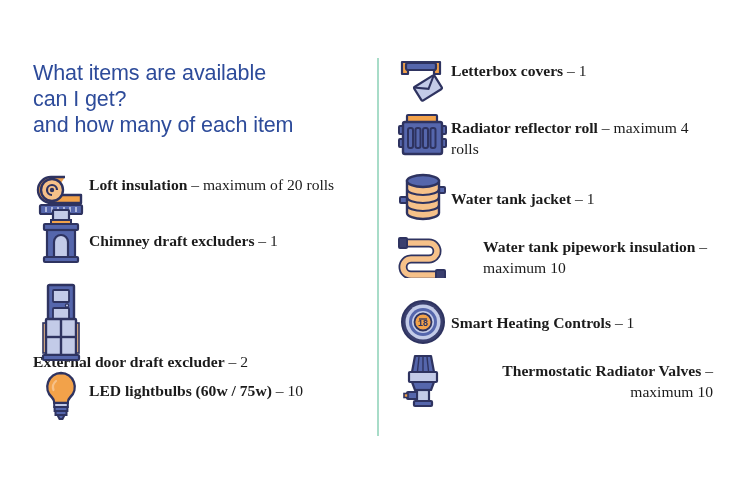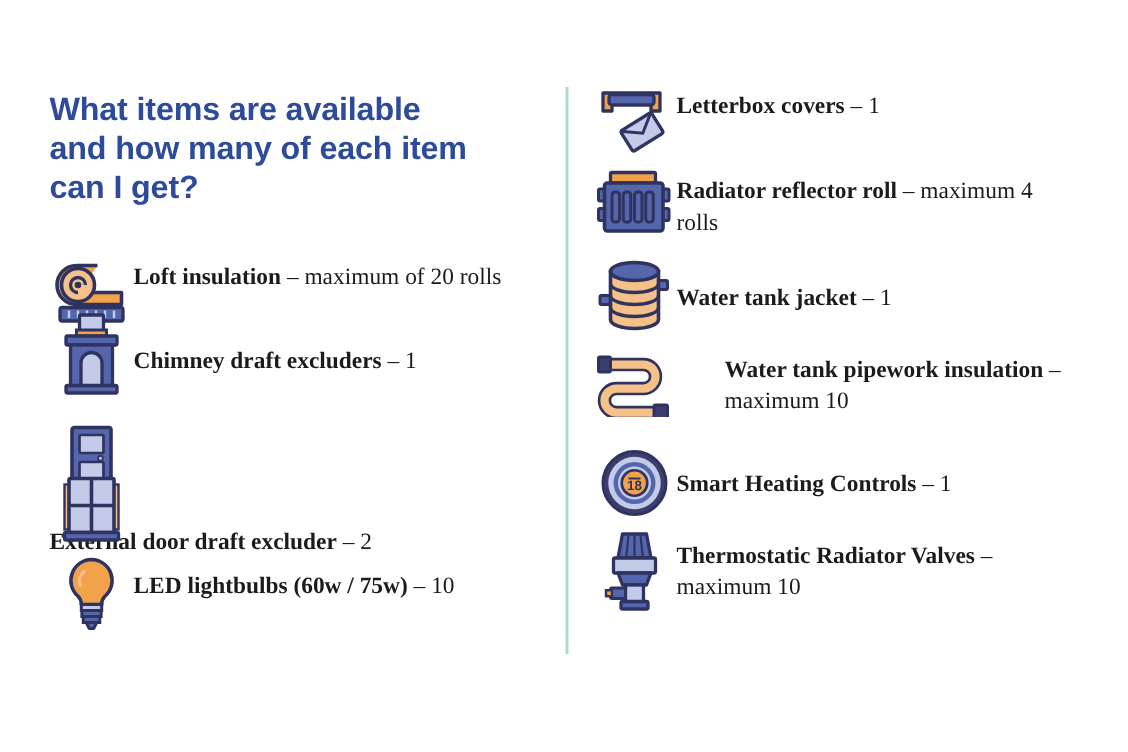--- a/index.html
+++ b/index.html
@@ -27,21 +27,21 @@
     height: 378px;
     background: #a8dcc8;
   }
 
   .heading {
     position: absolute;
     left: 33px;
     top: 60px;
     width: 330px;
     font-family: "Liberation Sans", "DejaVu Sans", sans-serif;
-    font-weight: bold;
+    font-weight: normal;
     font-size: 21.5px;
     line-height: 26px;
     color: #2d4b9a;
     letter-spacing: -0.1px;
   }
 
   .item {
     position: absolute;
     display: flex;
     align-items: flex-start;
@@ -90,33 +90,33 @@
   #li1 .item-text { padding-top: 22px; }
   #li2 .item-text { padding-top: 14px; }
   #li3 .item-text { padding-top: 16px; }
   #li4 .item-text { padding-top: 12px; }
 
   #ri0 .item-text { padding-top: 8px; }
   #ri1 .item-text { padding-top: 9px; }
   #ri2 .item-text { padding-top: 18px; }
   #ri3 .item-text { padding-top: 8px; margin-left: 32px; }
   #ri4 .item-text { padding-top: 18px; }
-  #ri5 .item-text { padding-top: 8px; }
+  #ri5 .item-text { padding-top: 8px; text-align: right; }
 
   .txt-wide { width: 262px; }
 </style>
 </head>
 <body>
 
 <div class="page">
 
   <div class="heading">
     <div>What items are available</div>
+    <div>can I get?</div>
     <div>and how many of each item</div>
-    <div>can I get?</div>
   </div>
 
   <div class="divider"></div>
 
   <div class="item" id="li0">
     <div class="icon-box">
       <svg width="52" height="50" viewBox="0 0 52 50">
         <path d="M30 6 H16 A13 13 0 0 0 16 32 H46 V24 H18" fill="#f2a24a" stroke="#2e3360" stroke-width="2.4" stroke-linejoin="round"></path>
         <circle cx="17" cy="19" r="11" fill="#f6c189" stroke="#2e3360" stroke-width="2.4"></circle>
         <path d="M22 19 a5 5 0 1 0 -5 5" fill="none" stroke="#2e3360" stroke-width="2.2"></path>

